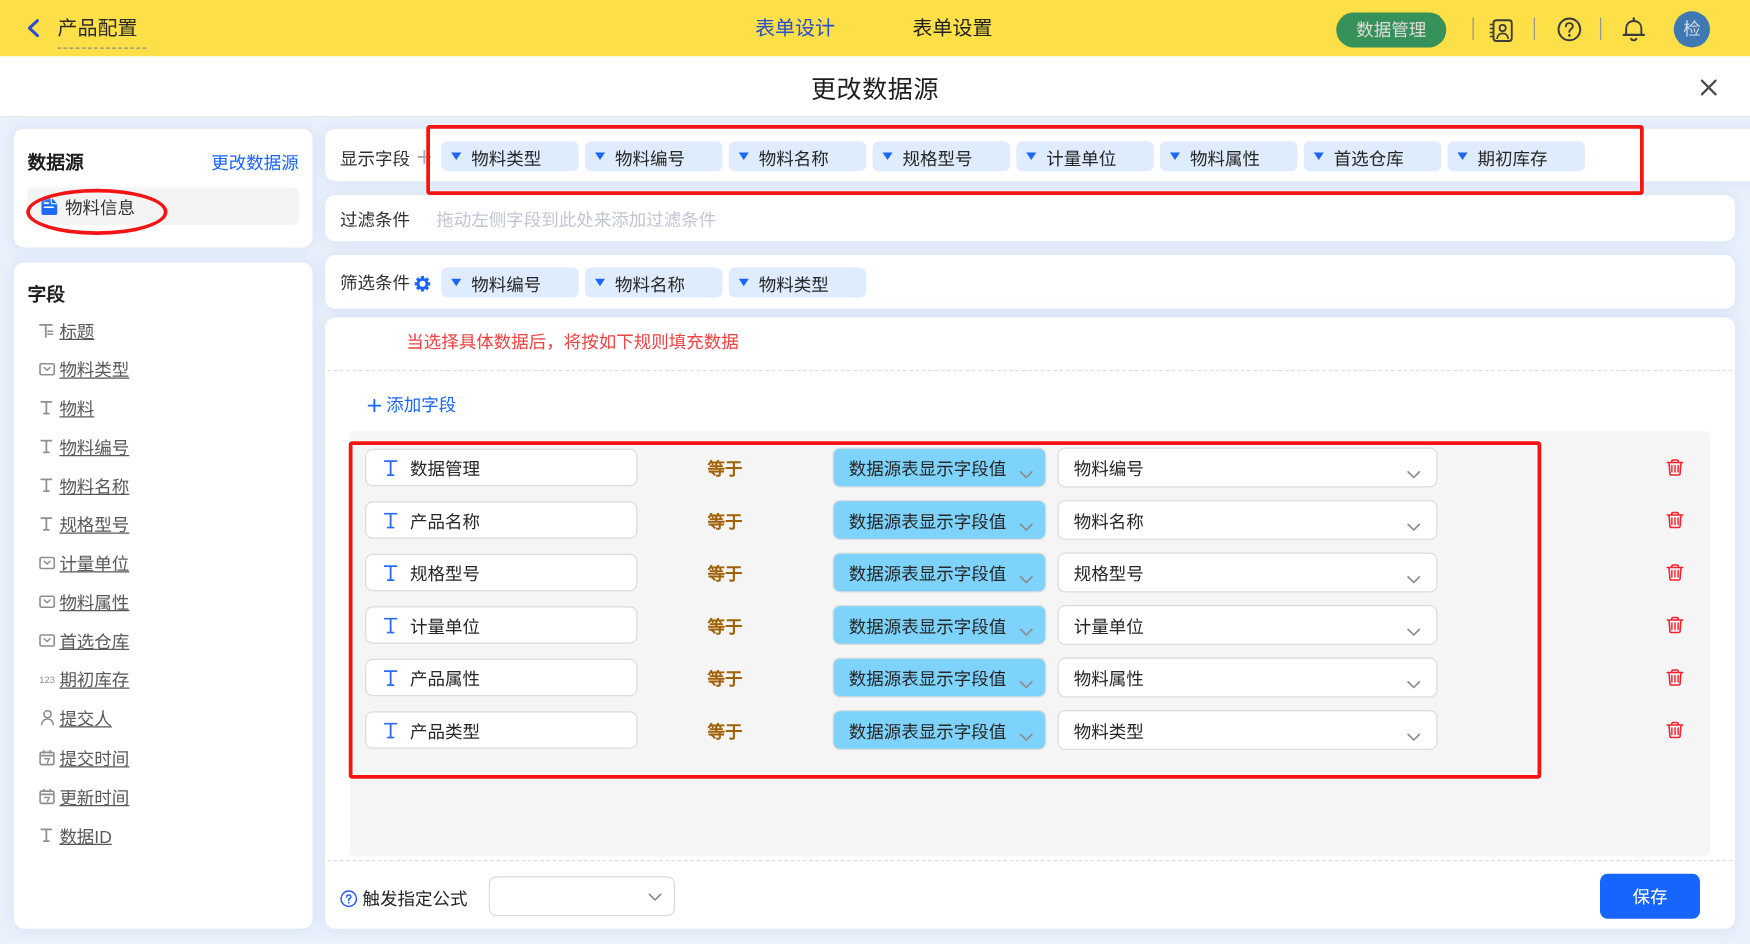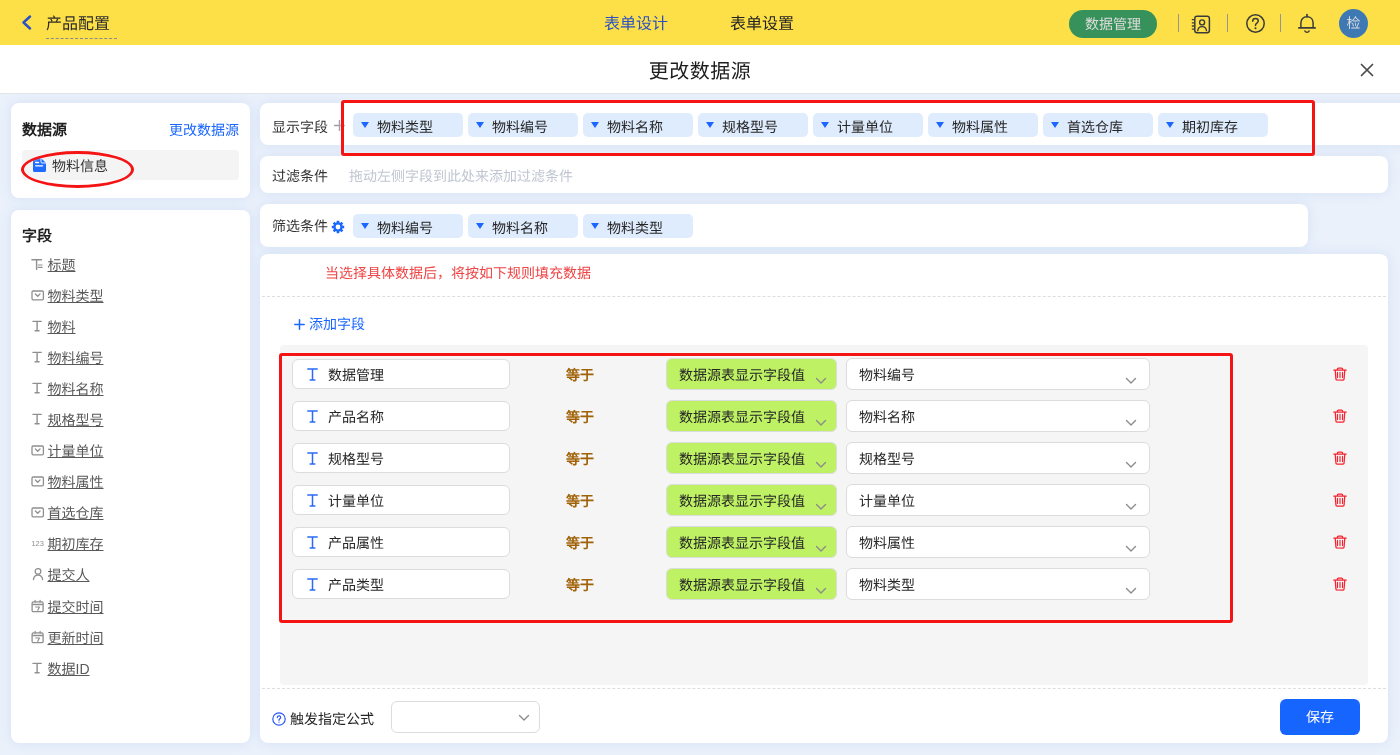--- a/index.html
+++ b/index.html
@@ -38,21 +38,21 @@
   #sb-card2 { left:11px; top:210px; width:239px; height:533px; }
   #sb-fields-title { position:absolute; left:11px; top:13.5px; font-size:15px; font-weight:bold; color:#1f1f1f; }
   #field-list { position:absolute; left:0; top:38px; width:239px; }
   .f-item { position:relative; height:31.1px; cursor:pointer; }
   .f-item .fico { position:absolute; left:20px; top:50%; transform:translateY(-50%); width:14px; height:14px; color:#8f8f8f; }
   .f-item .flbl { position:absolute; left:36.5px; top:50%; transform:translateY(-50%); font-size:14px; color:#595959; white-space:nowrap;text-decoration:underline; }
 
   
   #card-a { left:260px; top:103px; width:1357px; height:42px; }
   #card-b { left:260px; top:156px; width:1128px; height:37px; }
-  #card-c { left:260px; top:204px; width:1048px; height:43px; }
+  #card-c { left:260px; top:204px; width:1128px; height:43px; }
   #card-d { left:260px; top:254px; width:1128px; height:489px; }
   .row-label { position:absolute; left:12px; font-size:14px; color:#333; white-space:nowrap; }
   #lbl-display { top:13px; }
   #plus-display { position:absolute; left:74px; top:17px; width:11px; height:11px; }
   #lbl-filter { top:8.5px; }
   #filter-placeholder { position:absolute; left:89px; top:8.5px; font-size:14px; color:#c0c6d1; }
   #lbl-screen { top:11px; }
   #gear-screen { position:absolute; left:71px; top:15.5px; width:14px; height:14px; }
 
   .chip-row { position:absolute; display:flex; }
@@ -68,21 +68,21 @@
   #dash2 { top:434px; }
   #add-field { position:absolute; left:34px; top:59px; height:18px; color:#1a66ff; font-size:14px; cursor:pointer; }
   #add-field svg { vertical-align:-1px; margin-right:4px; }
   #rows-panel { position:absolute; left:20px; top:91px; width:1088px; height:340px; background:#f5f5f6; border-radius:4px; }
 
   .map-row { position:absolute; left:0; width:1128px; height:32px; }
   .mr-input { position:absolute; left:32px; top:1px; width:218px; height:30px; background:#fff; border:1px solid #dcdcdc; border-radius:6px; cursor:text; }
   .mr-input .iico { position:absolute; left:14px; top:8px; width:11px; height:13px; }
   .mr-input .itext { position:absolute; left:35px; top:3.5px; font-size:14px; color:#262626; }
   .mr-op { position:absolute; left:306px; top:6px; font-size:14px; font-weight:600; color:#a16207; }
-  .mr-sel1 { position:absolute; left:406px; top:0; width:171px; height:32px; background:#bef264; border:1px solid #dcdcdc; border-radius:6px; cursor:pointer; }
+  .mr-sel1 { position:absolute; left:406px; top:0; width:171px; height:32px; background:#7dd3fc; border:1px solid #dcdcdc; border-radius:6px; cursor:pointer; }
   .mr-sel1 .stext { position:absolute; left:12px; top:4.5px; font-size:14px; color:#262626; white-space:nowrap; }
   .mr-sel1 .scaret { position:absolute; left:148px; top:12px; }
   .mr-sel2 { position:absolute; left:586px; top:0; width:304px; height:32px; background:#fff; border:1px solid #dcdcdc; border-radius:6px; cursor:pointer; }
   .mr-sel2 .stext { position:absolute; left:12px; top:4.5px; font-size:14px; color:#262626; white-space:nowrap; }
   .mr-sel2 .scaret { position:absolute; left:278px; top:12px; }
   .mr-trash { position:absolute; left:1072px; top:8px; width:16px; height:16px; cursor:pointer; }
 
   #anno-rect1 { position:absolute; left:341px; top:100px; width:974px; height:56px; border:3px solid #f51414; border-radius:3px; pointer-events:none; z-index:6; box-shadow:0 0 2px rgba(255,255,255,0.9), inset 0 0 2px rgba(255,255,255,0.9); }
   #anno-rect2 { position:absolute; left:19px; top:99px; width:954px; height:270px; border:3px solid #f51414; border-radius:3px; pointer-events:none; z-index:6; box-shadow:0 0 2px rgba(255,255,255,0.9), inset 0 0 2px rgba(255,255,255,0.9); }
 

